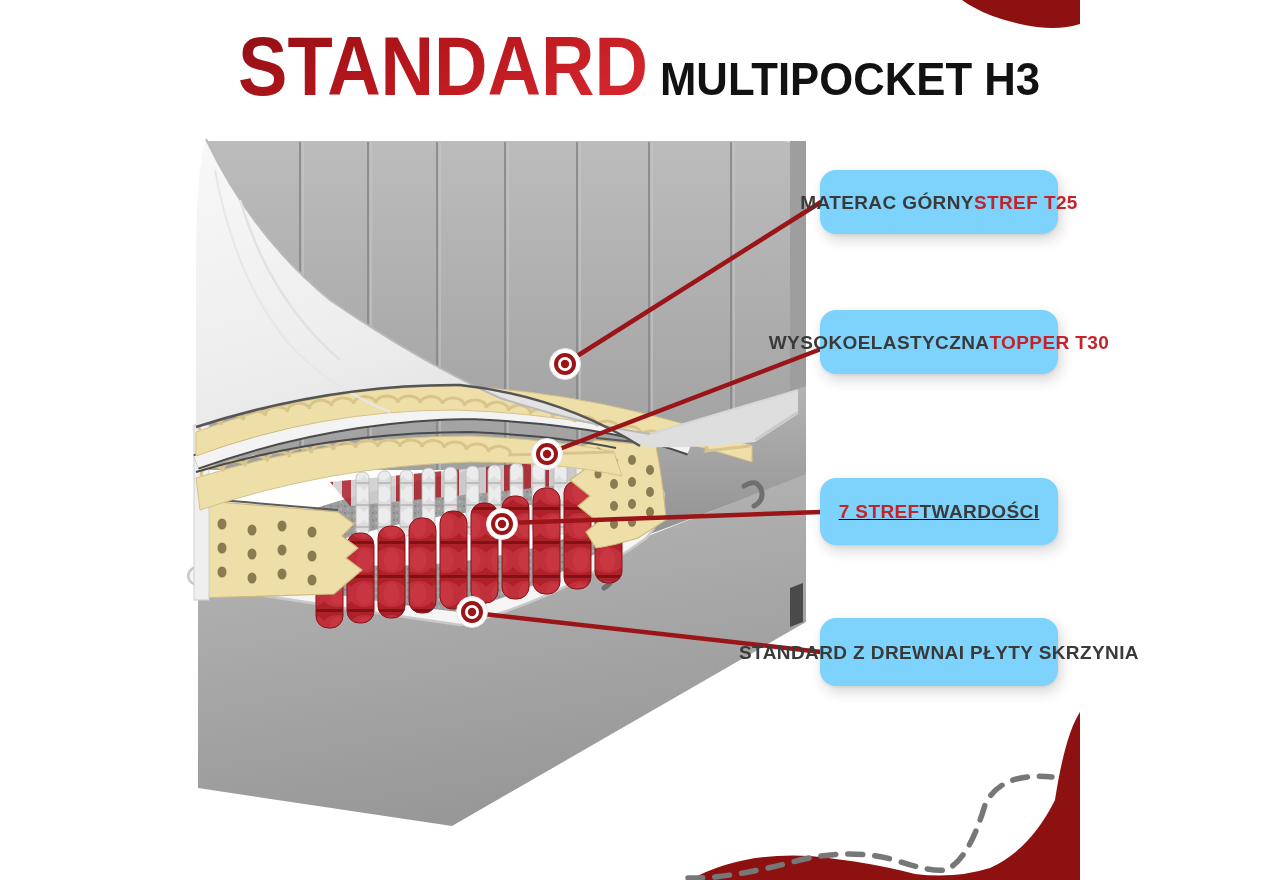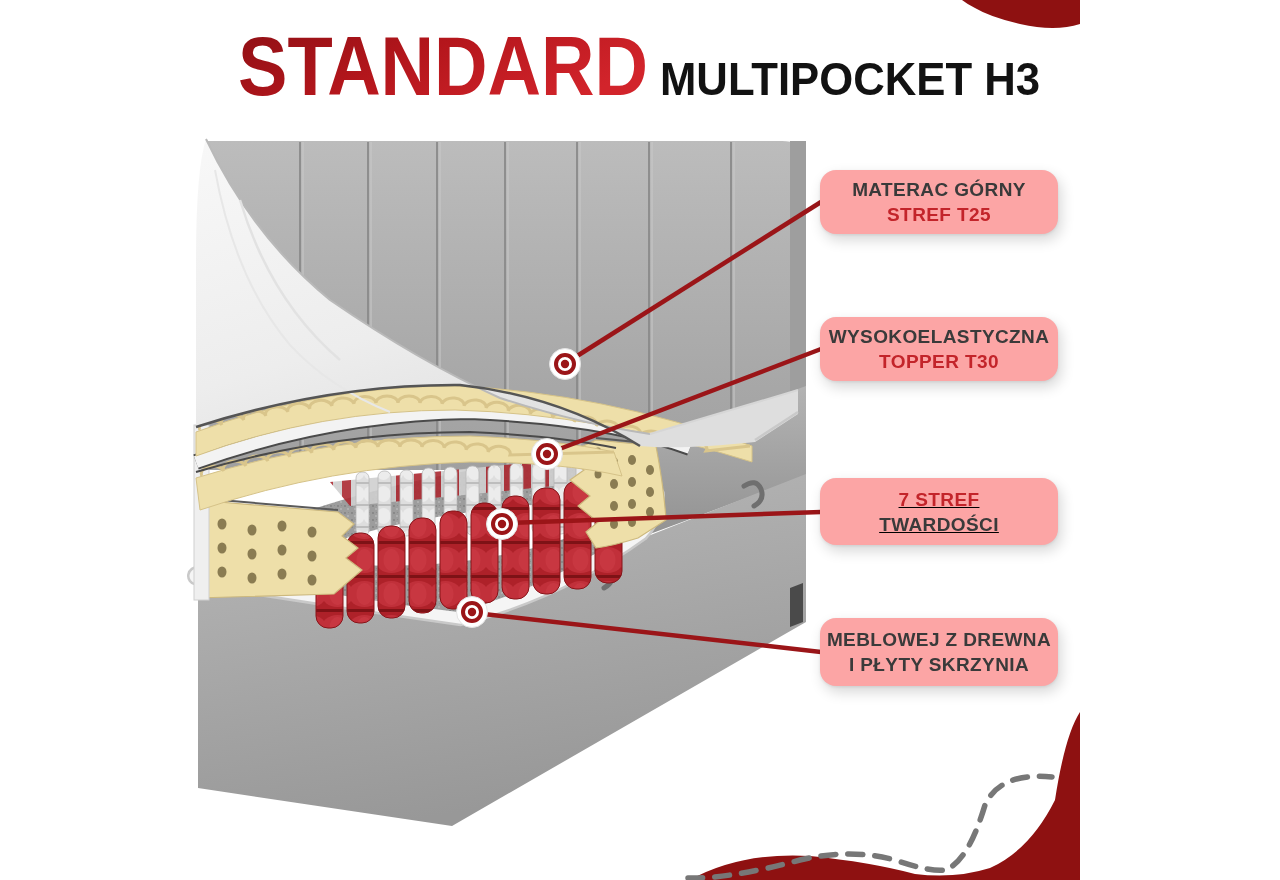--- a/index.html
+++ b/index.html
@@ -5,32 +5,32 @@
   html,body{margin:0;padding:0;}
   body{
     width:1280px;height:880px;position:relative;overflow:hidden;
     background:#ffffff;
     font-family:"Liberation Sans", sans-serif;
   }
   .layer{position:absolute;left:0;top:0;}
   
   .callout{
     position:absolute;left:820px;width:238px;
-    background:#fca5a5;border-radius:16px;
+    background:#7dd3fc;border-radius:16px;
     box-shadow:3px 6px 14px rgba(0,0,0,0.16), 0 1px 3px rgba(0,0,0,0.08);
-    display:flex;flex-direction:column;align-items:center;justify-content:center;
+    display:flex;flex-direction:row;align-items:center;justify-content:center;
     text-align:center;z-index:5;
   }
   .callout .l1,.callout .l2{
     font-size:19px;line-height:25px;font-weight:600;
     color:#3a3a3a;letter-spacing:0.4px;white-space:nowrap;
   }
   .callout .red{color:#c3242a;font-weight:800;}
   #callout-1{top:170px;height:64px;}
-  #callout-2{top:317px;height:64px;}
+  #callout-2{top:310px;height:64px;}
   #callout-3{top:478px;height:67px;text-decoration:underline;}
   #callout-4{top:618px;height:68px;}
   svg{display:block;}
 </style>
 </head>
 <body>
 
 <svg class="layer" width="1080" height="880" viewBox="0 0 1080 880" aria-hidden="true">
   <defs>
     <linearGradient id="hbG" x1="0" y1="0" x2="0" y2="1">
@@ -277,15 +277,15 @@
   <div class="l1">WYSOKOELASTYCZNA</div>
   <div class="l2 red">TOPPER T30</div>
 </div>
 
 <div class="callout" id="callout-3">
   <div class="l1 red">7 STREF</div>
   <div class="l2">TWARDOŚCI</div>
 </div>
 
 <div class="callout" id="callout-4">
-  <div class="l1">MEBLOWEJ Z DREWNA</div>
+  <div class="l1">STANDARD Z DREWNA</div>
   <div class="l2">I PŁYTY SKRZYNIA</div>
 </div>
 
 </body></html>

